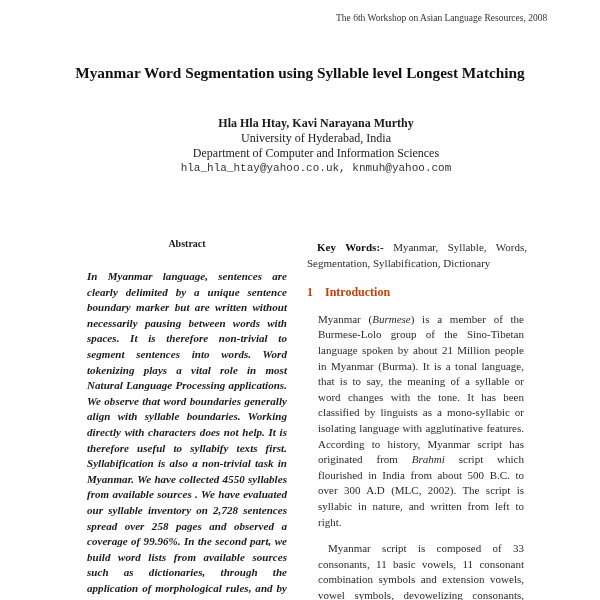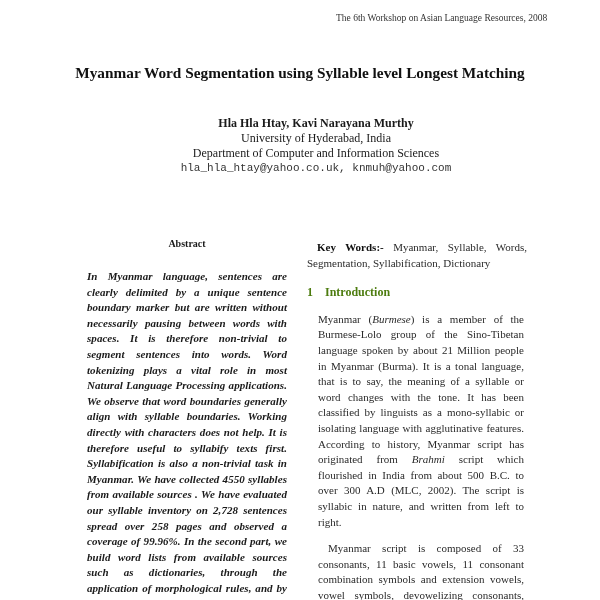--- a/index.html
+++ b/index.html
@@ -30,21 +30,21 @@
   .abstract-text {
     font-size: 11px; line-height: 15.6px; font-style: italic; font-weight: bold;
     text-align: justify; color: #1a1a1a; letter-spacing: 0.05px;
   }
   .col-right {
     position: absolute; top: 240px; left: 307px; width: 228px;
     font-size: 11px; line-height: 15.6px; text-align: justify; color: #2a2a2a;
   }
   .keywords { text-indent: 10px; margin: 0 8px 14px 0; }
   .keywords b { color: #111; }
-  .section-heading { font-weight: bold; font-size: 12px; margin: 0 0 11px 0; color: #4d7c0f; }
+  .section-heading { font-weight: bold; font-size: 12px; margin: 0 0 11px 0; color: #c2410c; }
   .section-heading .num { display: inline-block; width: 18px; }
   .para { margin: 11px; }
   .para.indent { text-indent: 10px; }
 </style>
 </head>
 <body>
 
 <div class="header-note">The 6th Workshop on Asian Language Resources, 2008</div>
 
 <div class="title">Myanmar Word Segmentation using Syllable level Longest Matching</div>

